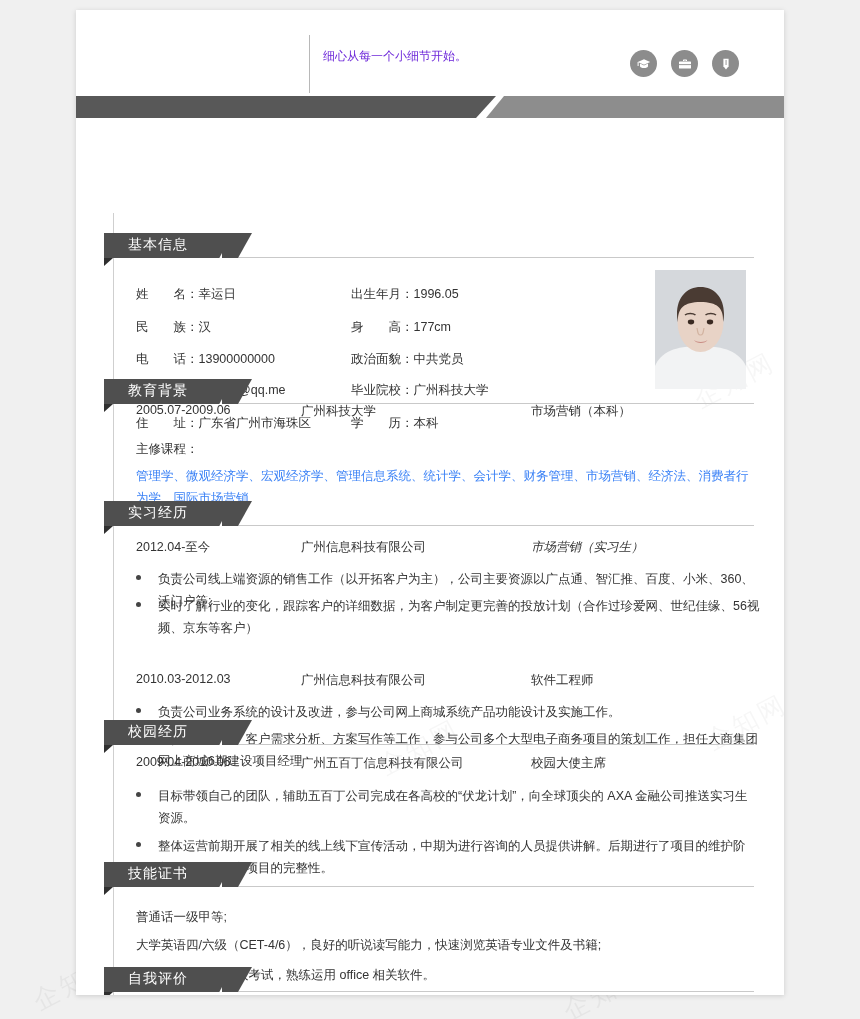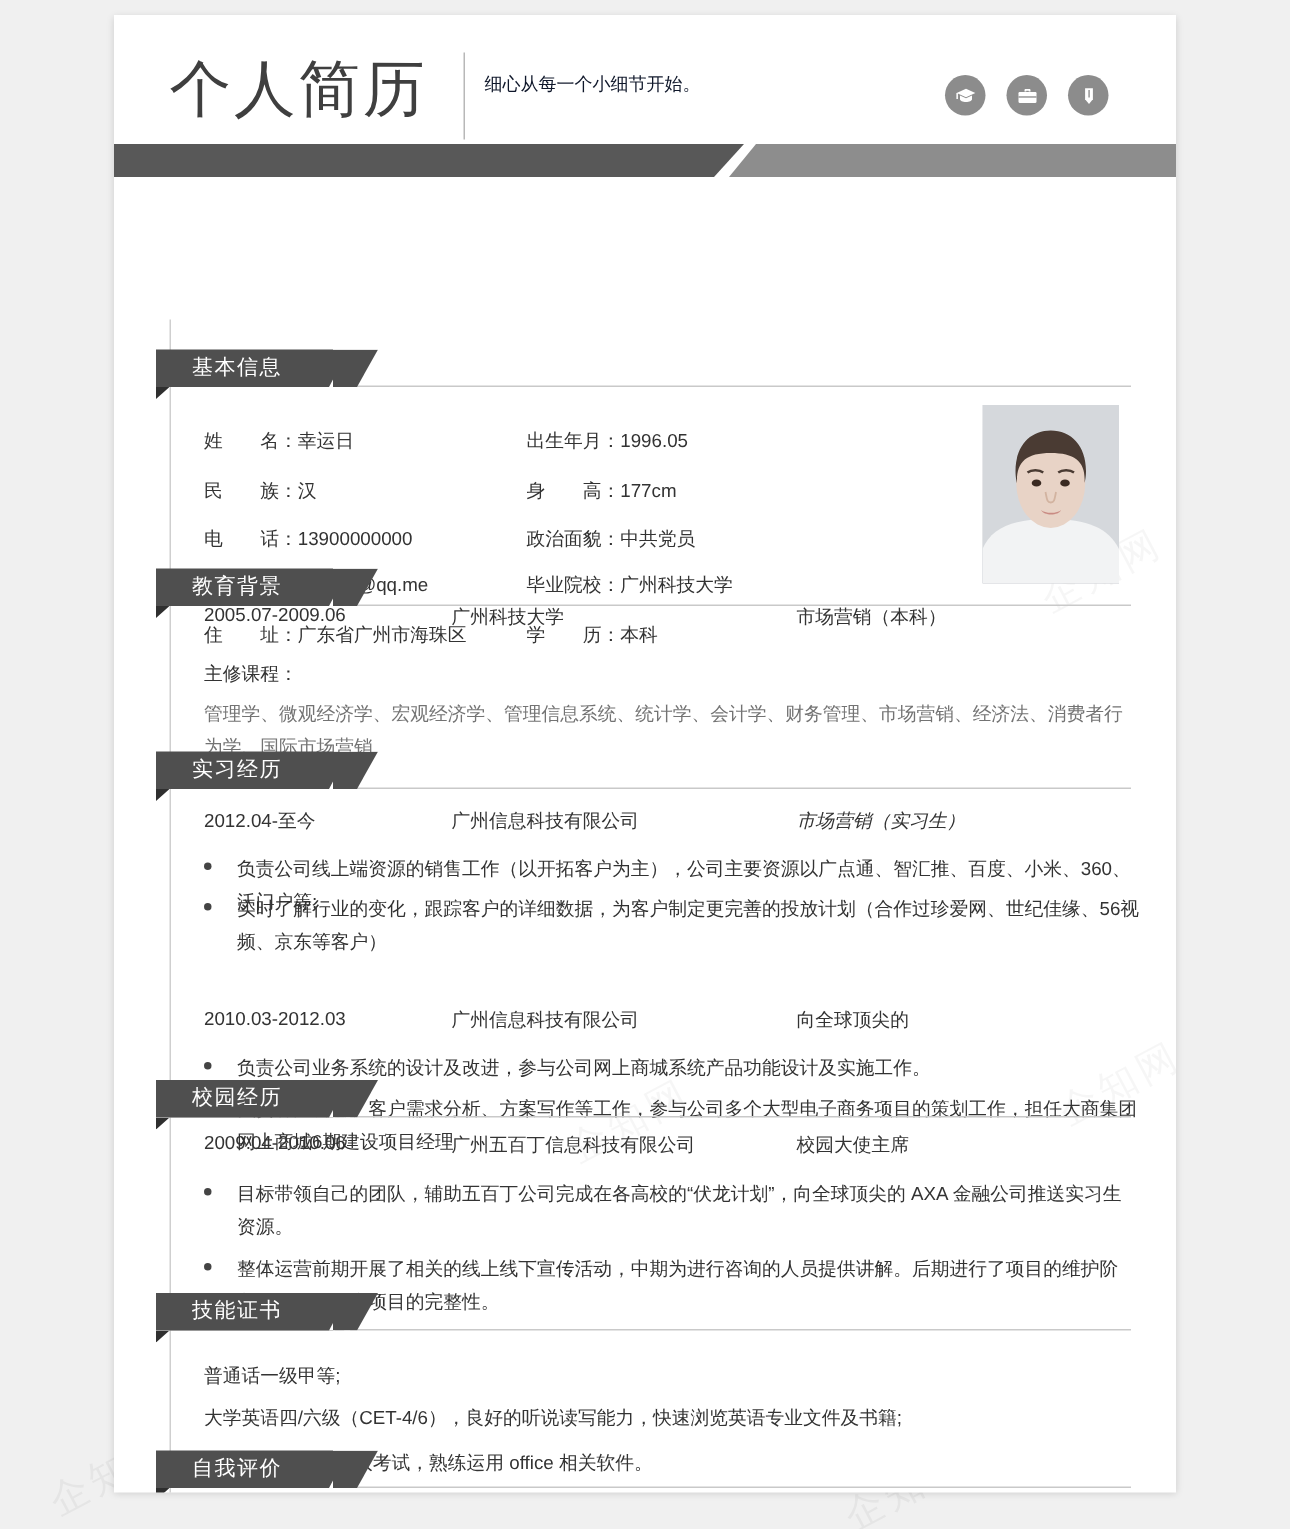--- a/index.html
+++ b/index.html
@@ -50,21 +50,21 @@
     font-size: 41px; color: #3f3f3f;
     letter-spacing: 2px; font-weight: 400;
     font-family: "Liberation Sans", "DejaVu Sans", sans-serif;
   }
   .title-rule {
     position: absolute; left: 233px; top: 25px;
     width: 1px; height: 58px; background: #b8b8b8;
   }
   .tagline-cn {
     position: absolute; left: 247px; top: 38px;
-    font-size: 12px; color: #0f172a;
+    font-size: 12px; color: #6d28d9;
   }
   .title-en {
     position: absolute; left: 246px; top: 66px;
     font-size: 23px; color: #6c6c6c; letter-spacing: 1px;
   }
   .hdr-icons {
     position: absolute; right: 45px; top: 40px;
     display: flex; gap: 14px;
   }
   .hdr-icon {
@@ -123,21 +123,21 @@
   .sec-stripe.s1 { left: 122px; }
   .sec-stripe.s2 { left: 132px; }
   .sec-rule {
     position: absolute; left: 38px; height: 1px;
     width: 640px; background: #c9c9c9;
   }
 
   
   .row { position: absolute; font-size: 12.5px; color: #333; white-space: nowrap; }
   .para {
-    position: absolute; font-size: 12.5px; color: #737373;
+    position: absolute; font-size: 12.5px; color: #3b82f6;
     line-height: 22px; width: 600px;
   }
   .bullet { position: absolute; font-size: 12.5px; color: #333; line-height: 22px; width: 602px; }
   .bullet .dot {
     position: absolute; left: -22px; top: 7px;
     width: 5px; height: 5px; border-radius: 50%; background: #444;
   }
   .photo {
     position: absolute; right: 38px; top: 165px;
     width: 91px; height: 119px;
@@ -147,21 +147,20 @@
 </style>
 </head>
 <body>
 
 <div class="wm-out wm-out-1">企知网</div>
 <div class="wm-out wm-out-2">企知网</div>
 
 <div class="page">
 
   <div class="header">
-    <div class="title-cn">个人简历</div>
     <div class="title-rule"></div>
     <div class="tagline-cn">细心从每一个小细节开始。</div>
 
     <div class="hdr-icons">
       <div class="hdr-icon">
         <svg width="16" height="16" viewBox="0 0 16 16">
             <path d="M8 3.2 1.8 6 8 8.8 14.2 6 8 3.2z" fill="#fff"></path>
             <path d="M4 7.6v2.6c0 1 1.8 1.8 4 1.8s4-.8 4-1.8V7.6L8 9.5 4 7.6z" fill="#fff"></path>
             <rect x="1.6" y="6" width="1" height="4" fill="#fff"></rect>
           </svg>
@@ -281,21 +280,21 @@
       <span class="dot"></span>
       <span>负责公司线上端资源的销售工作（以开拓客户为主），公司主要资源以广点通、智汇推、百度、小米、360、沃门户等;</span>
     </div>
     <div class="bullet" style="left:82px; top:490px;">
       <span class="dot"></span>
       <span>实时了解行业的变化，跟踪客户的详细数据，为客户制定更完善的投放计划（合作过珍爱网、世纪佳缘、56视频、京东等客户）</span>
     </div>
 
     <div class="row" style="left:60px; top:567px;">2010.03-2012.03</div>
     <div class="row" style="left:225px; top:567px;">广州信息科技有限公司</div>
-    <div class="row" style="left:455px; top:567px;">向全球顶尖的</div>
+    <div class="row" style="left:455px; top:567px;">软件工程师</div>
 
     <div class="bullet" style="left:82px; top:596px;">
       <span class="dot"></span>
       <span>负责公司业务系统的设计及改进，参与公司网上商城系统产品功能设计及实施工作。</span>
     </div>
     <div class="bullet" style="left:82px; top:623px;">
       <span class="dot"></span>
       <span>负责客户调研、客户需求分析、方案写作等工作，参与公司多个大型电子商务项目的策划工作，担任大商集团网上商城6期建设项目经理</span>
     </div>
 

